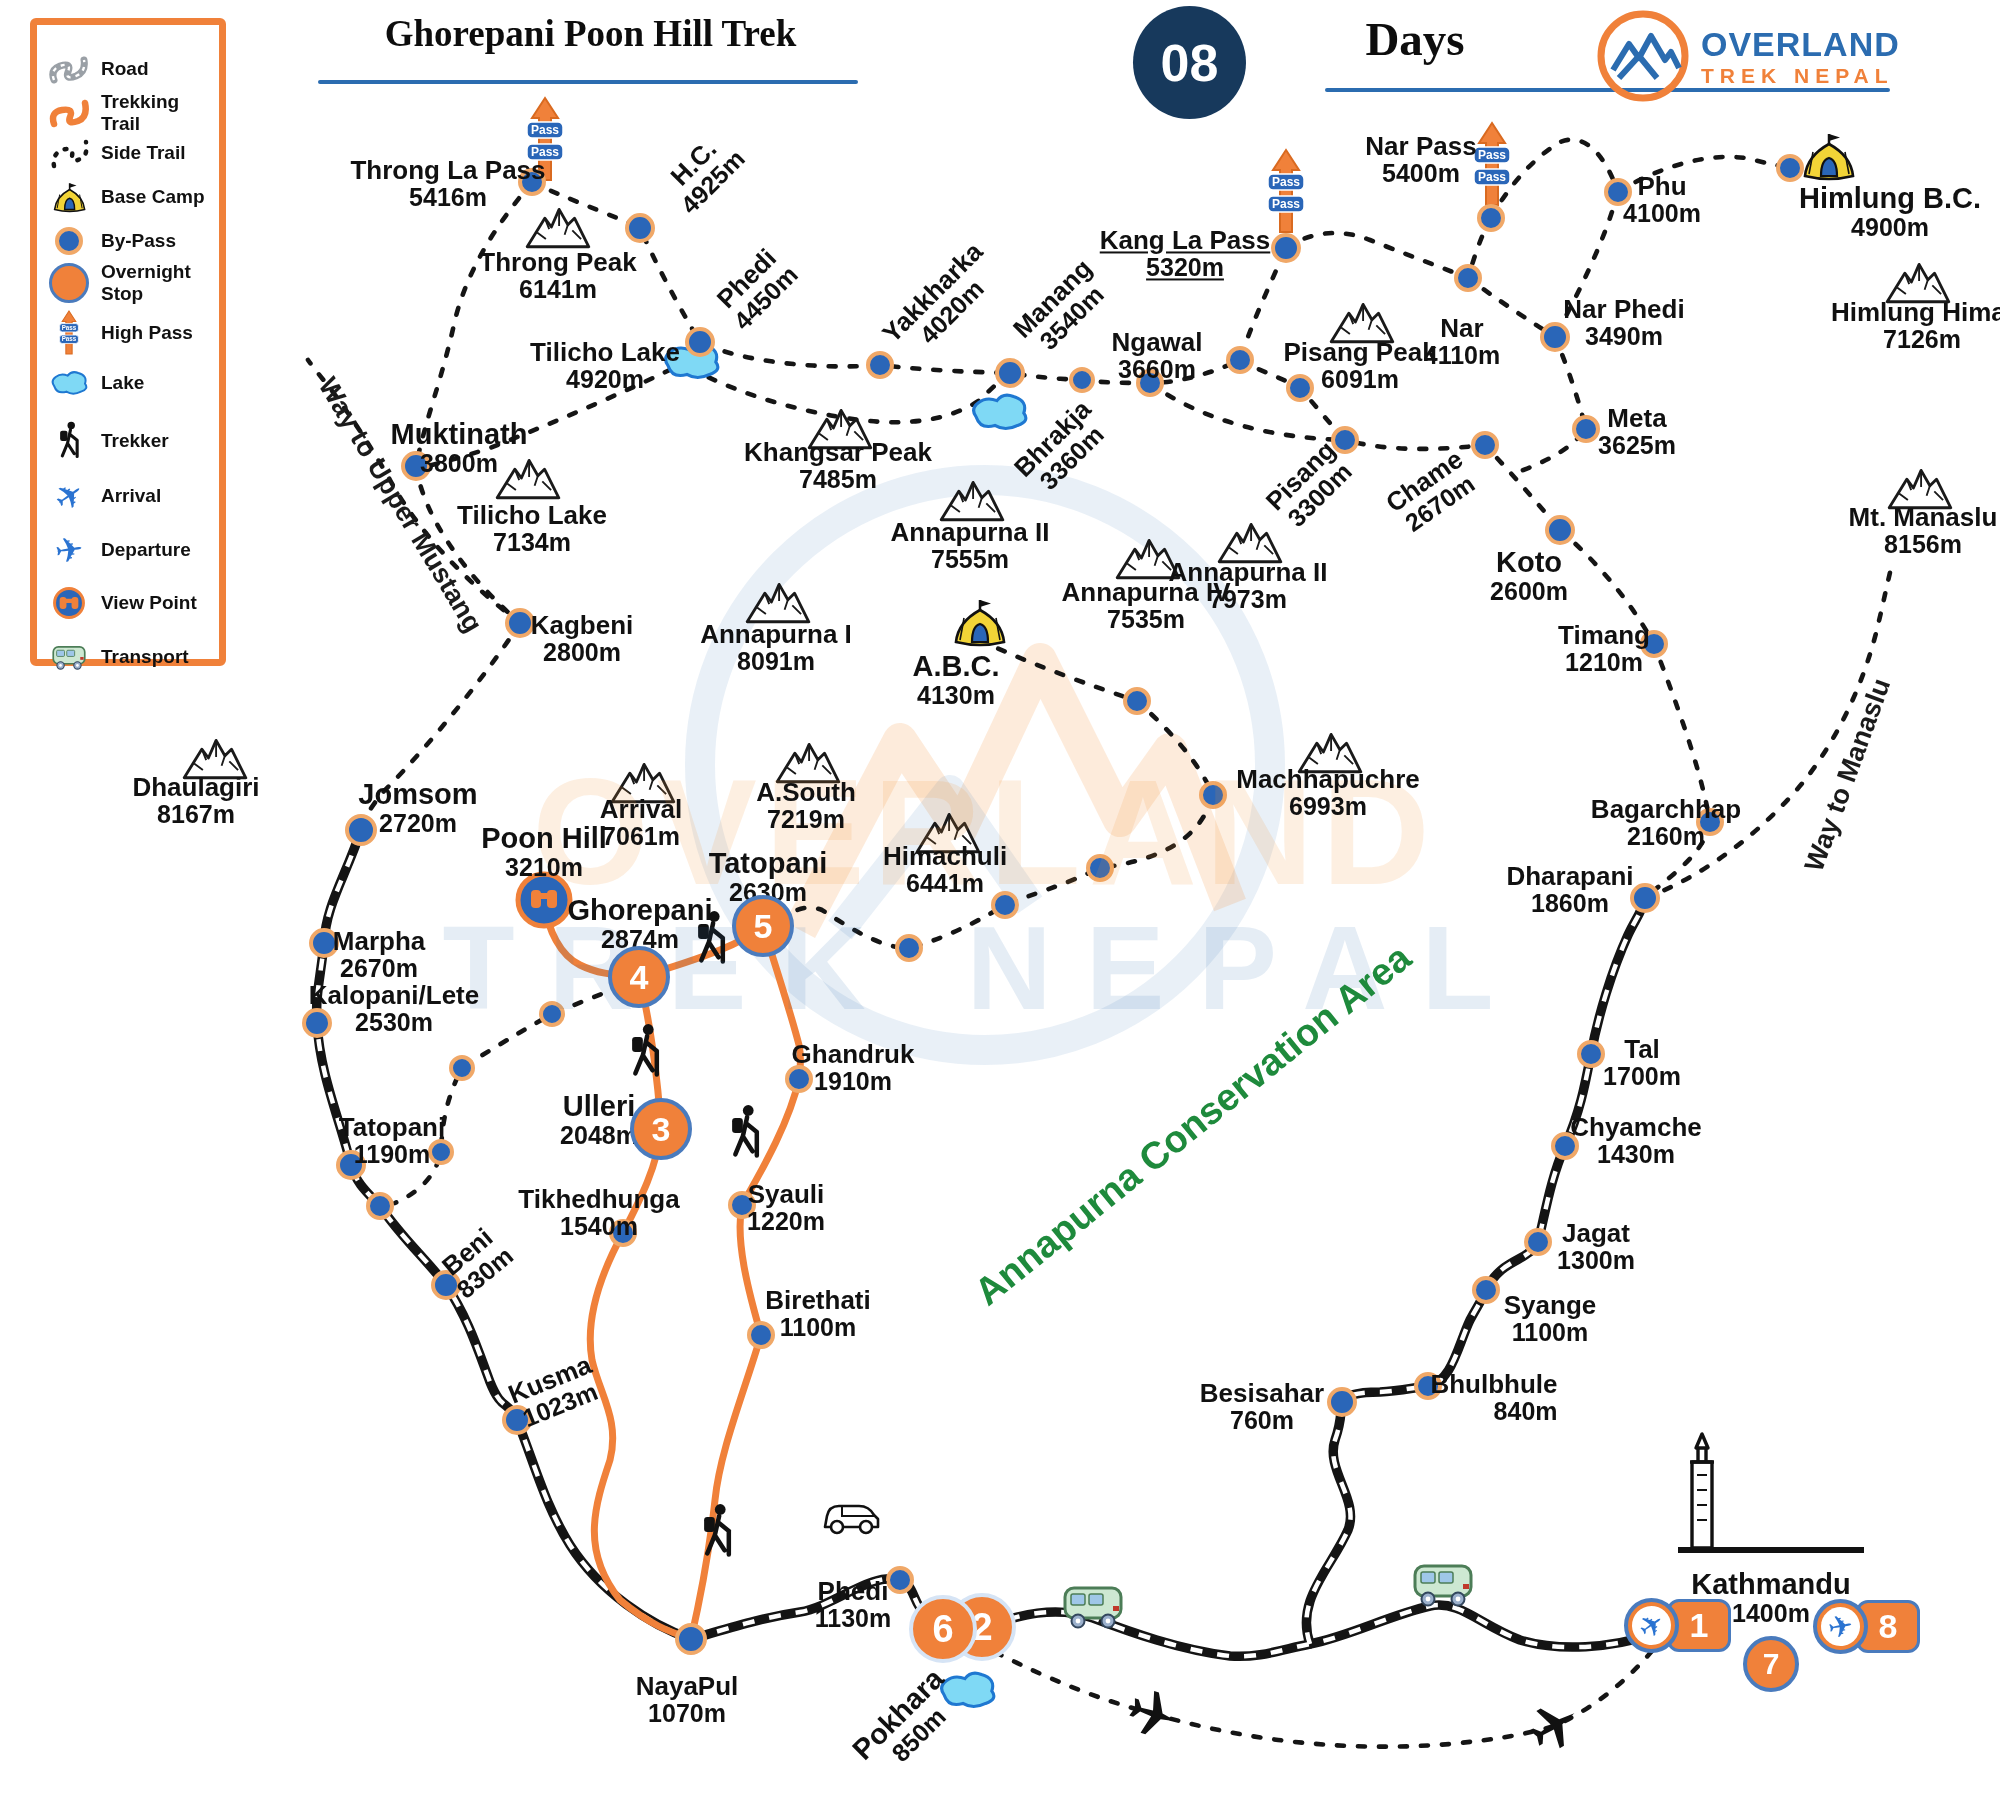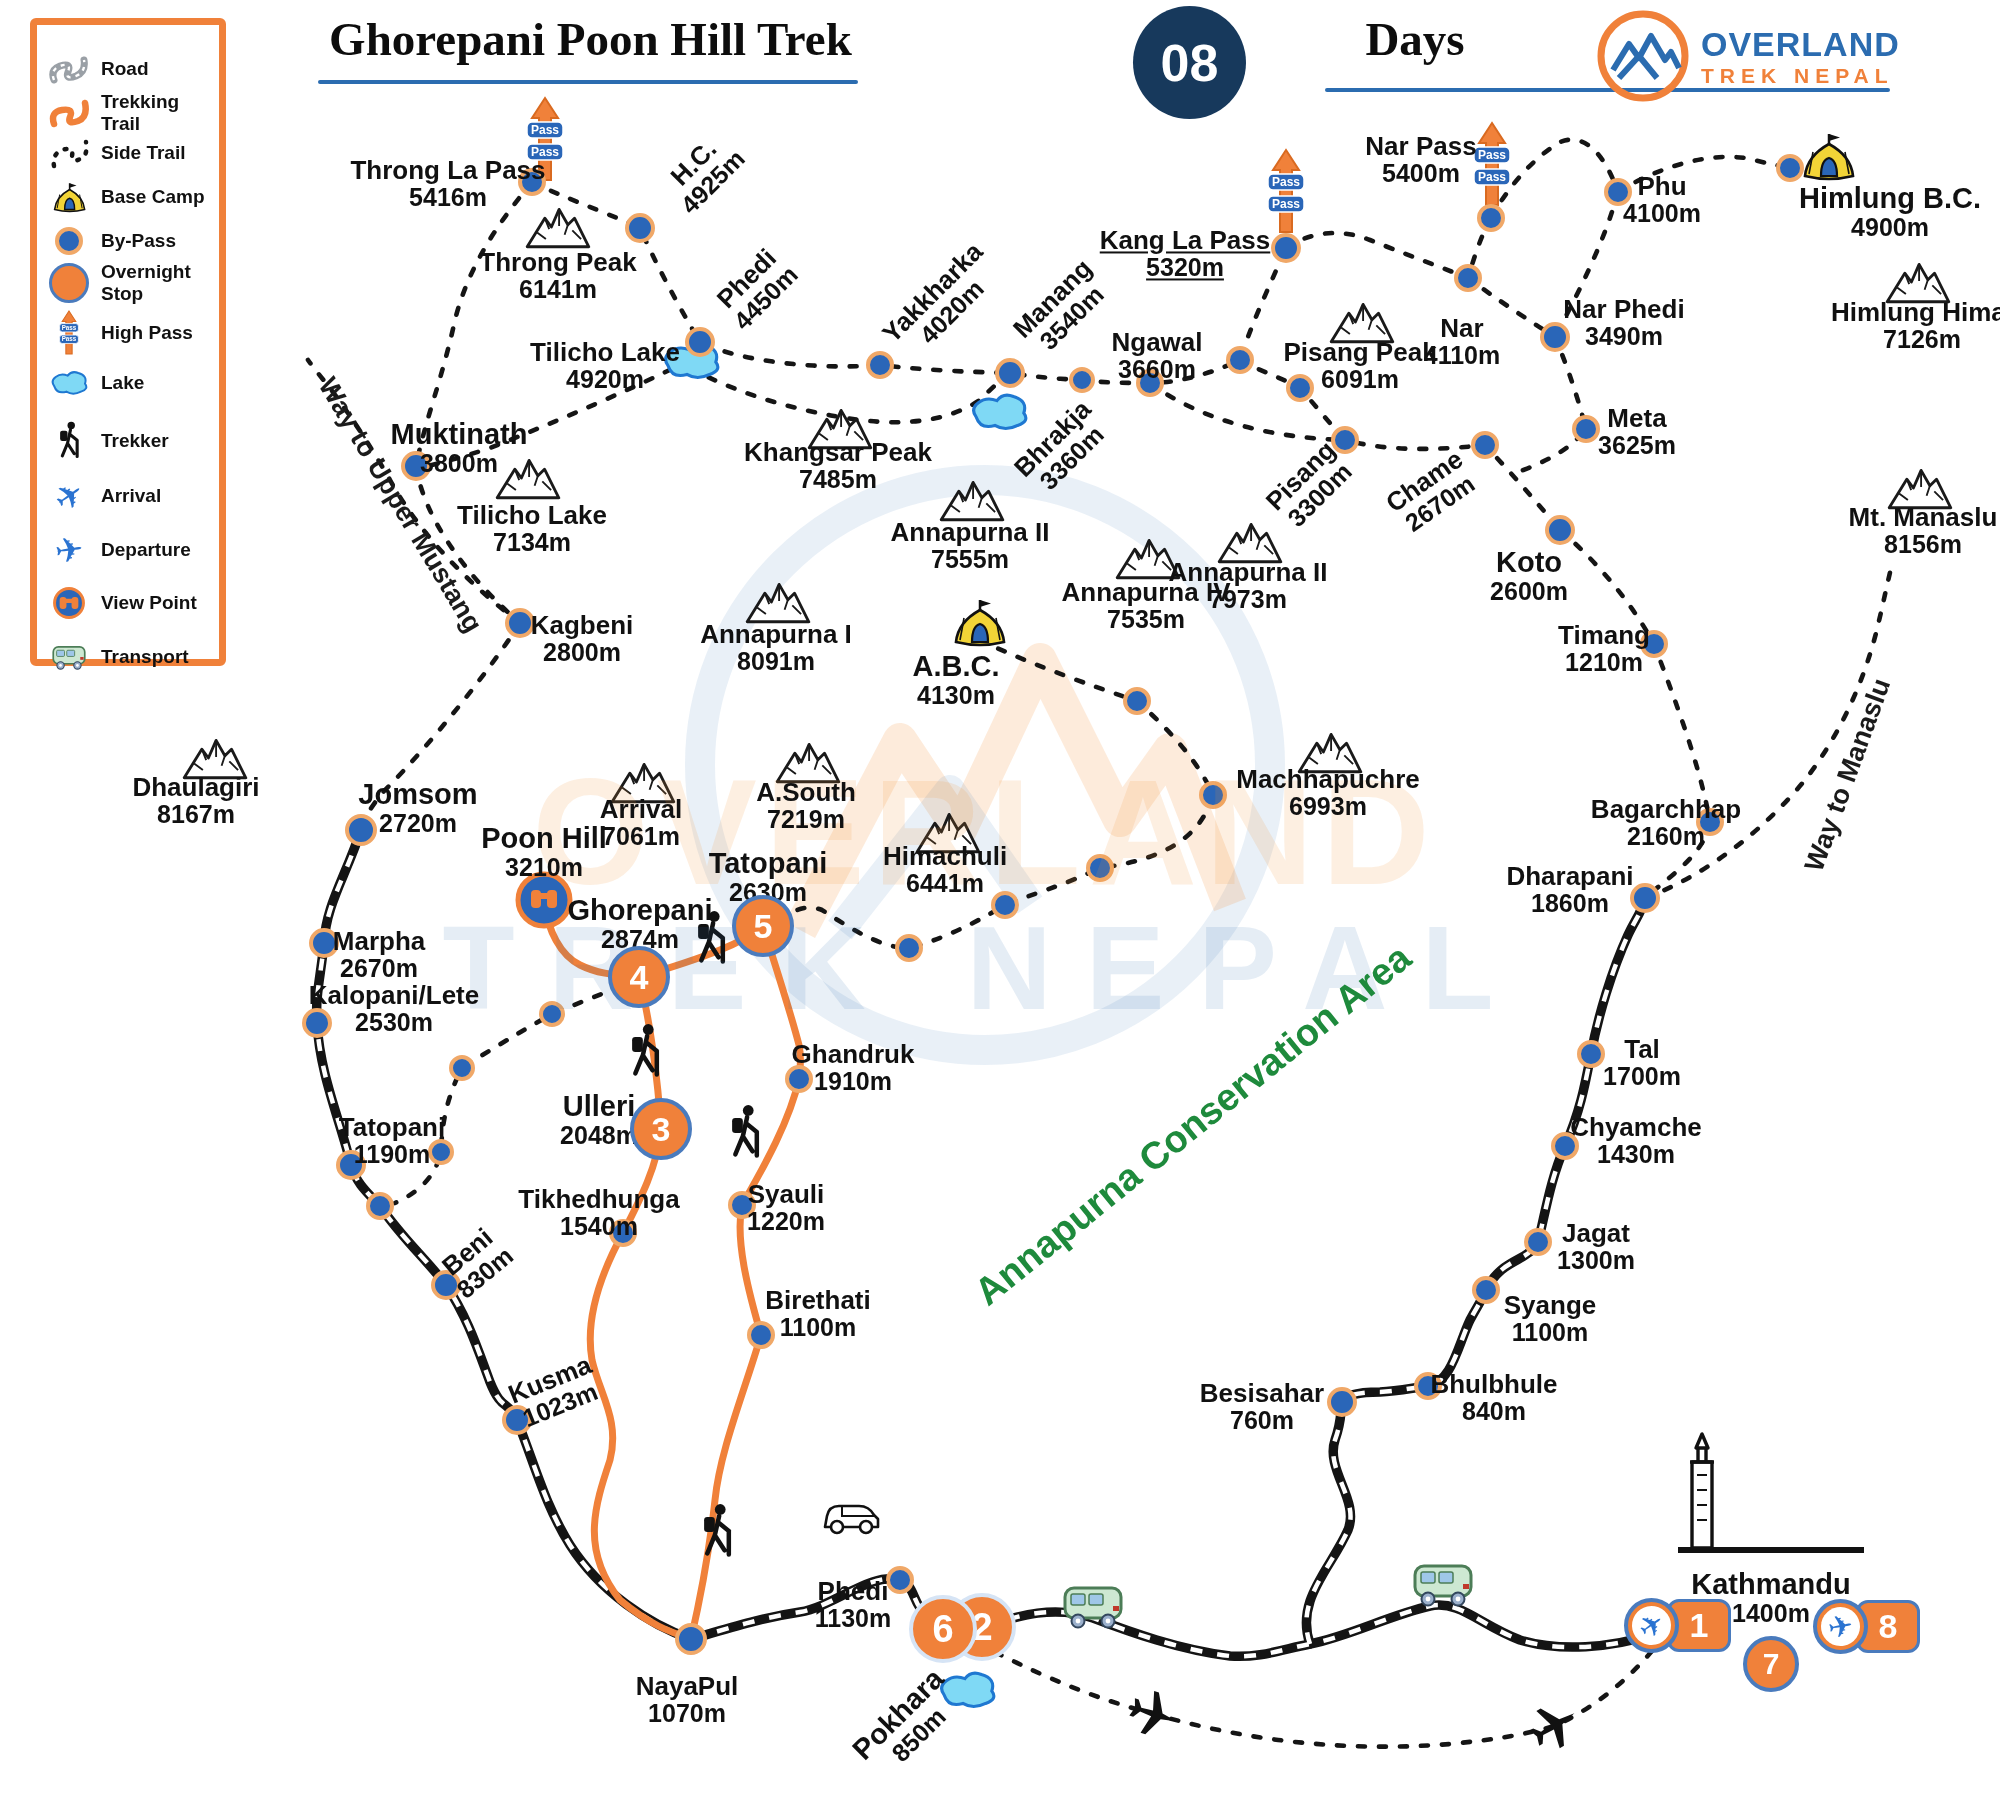--- a/index.html
+++ b/index.html
@@ -5,21 +5,21 @@
   :root{
     --orange:#F0813A; --navy:#17395C; --blue:#2B6CB0; --dot-blue:#2A66B8;
     --dot-ring:#F0A868; --green:#1E8A3C; --ink:#151515; --lake:#7FD9F5; --lake-edge:#1F78D1;
   }
   html,body{margin:0;padding:0;background:#fff;}
   #canvas{position:relative;width:2000px;height:1800px;background:#fff;overflow:hidden;
           font-family:"Liberation Sans", sans-serif;}
   svg text{font-family:"Liberation Sans", sans-serif;}
   
   .title{position:absolute;left:318px;top:12px;width:545px;text-align:center;
-         font-family:"Liberation Serif", serif;font-weight:bold;font-size:47px;color:#0d0d0d;}
+         font-family:"Liberation Serif", serif;font-weight:bold;font-size:37px;color:#0d0d0d;}
   .title-underline{position:absolute;left:318px;top:80px;width:540px;height:4px;background:var(--blue);border-radius:2px;}
   .days-circle{position:absolute;left:1133px;top:6px;width:113px;height:113px;border-radius:50%;
                background:var(--navy);color:#fff;display:flex;align-items:center;justify-content:center;
                font-weight:bold;font-size:52px;}
   .days-word{position:absolute;left:1325px;top:12px;width:180px;text-align:center;
              font-family:"Liberation Serif", serif;font-weight:bold;font-size:47px;color:#0d0d0d;}
   .days-underline{position:absolute;left:1325px;top:88px;width:565px;height:4px;background:var(--blue);border-radius:2px;}
   .logo{position:absolute;left:1595px;top:8px;display:flex;align-items:center;gap:10px;}
   .logo-text .l1{font-size:34px;font-weight:800;color:var(--blue);letter-spacing:1px;}
   .logo-text .l2{font-size:21px;font-weight:700;color:var(--orange);letter-spacing:6px;}
@@ -641,21 +641,21 @@
         <span class="p-elev">1540m</span>
       </div>
       <div class="place" style="left: 818px; top: 1314px;">
         <span class="p-name">Birethati</span>
         <span class="p-elev">1100m</span>
       </div>
       <div class="place" style="left: 1262px; top: 1407px;">
         <span class="p-name">Besisahar</span>
         <span class="p-elev">760m</span>
       </div>
-      <div class="place" style="left: 1494px; top: 1398px;">
+      <div class="place" style="left: 1494px; top: 1398px; text-align: right;">
         <span class="p-name">Bhulbhule</span>
         <span class="p-elev">840m</span>
       </div>
       <div class="place" style="left: 1550px; top: 1319px;">
         <span class="p-name">Syange</span>
         <span class="p-elev">1100m</span>
       </div>
       <div class="place" style="left: 1596px; top: 1247px;">
         <span class="p-name">Jagat</span>
         <span class="p-elev">1300m</span>

